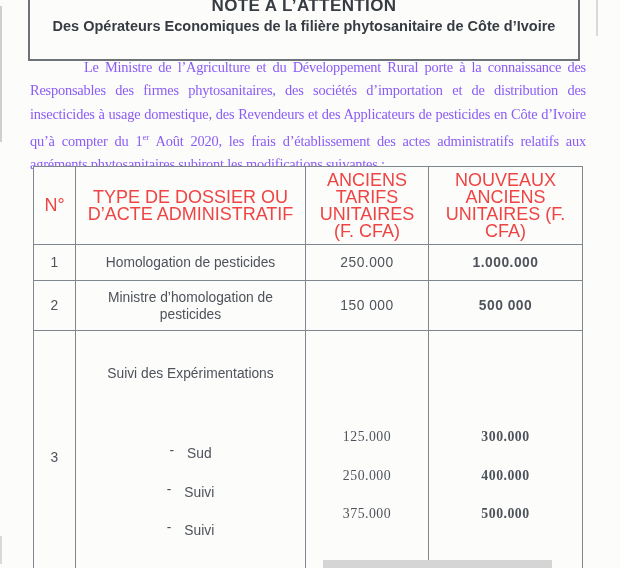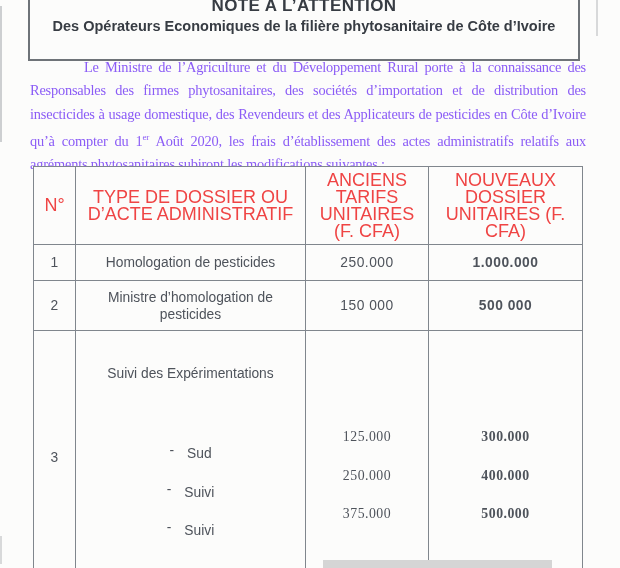--- a/index.html
+++ b/index.html
@@ -129,21 +129,21 @@
     </colgroup>
     <thead>
       <tr>
         <th>N°</th>
         <th>TYPE DE DOSSIER OU
 D’ACTE ADMINISTRATIF</th>
         <th>ANCIENS
 TARIFS
 UNITAIRES
 (F. CFA)</th>
-        <th>NOUVEAUX DOSSIER
+        <th>NOUVEAUX ANCIENS
 UNITAIRES (F. CFA)</th>
       </tr>
     </thead>
     <tbody>
       <tr class="r1">
         <td class="colnum">1</td>
         <td class="coltype">Homologation de pesticides</td>
         <td class="colold">250.000</td>
         <td class="colnew">1.000.000</td>
       </tr>

